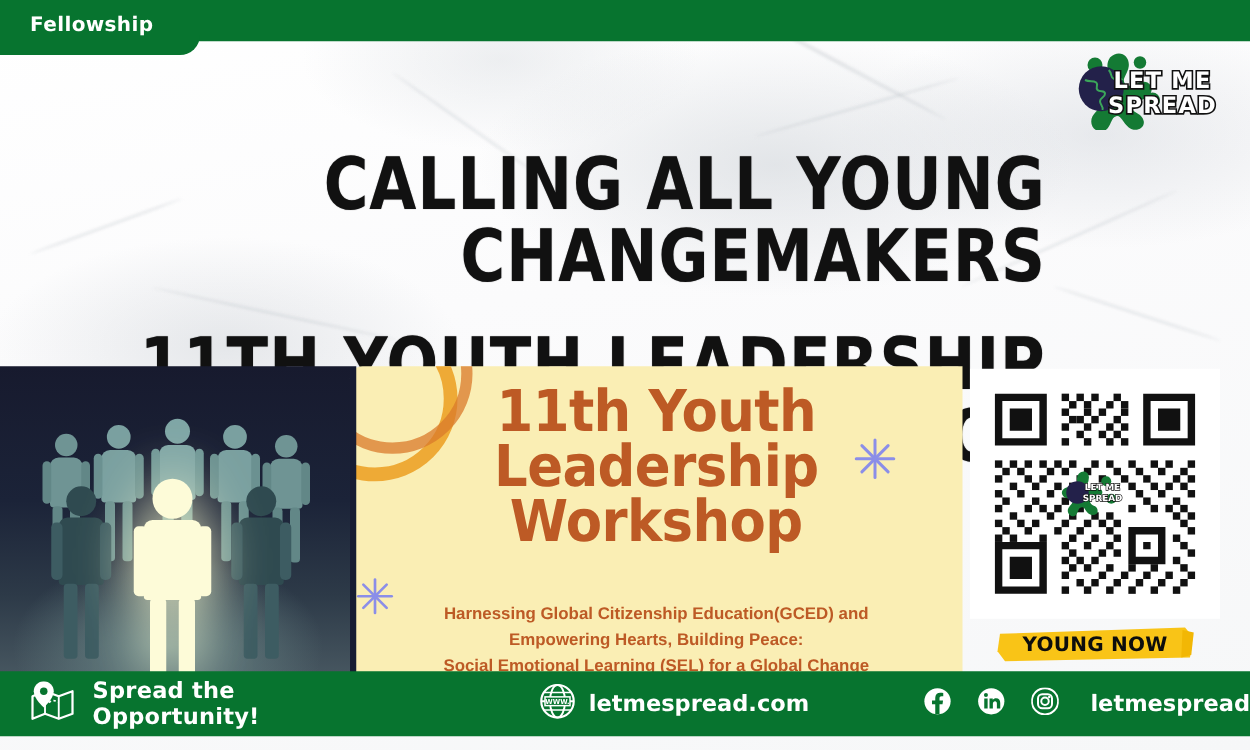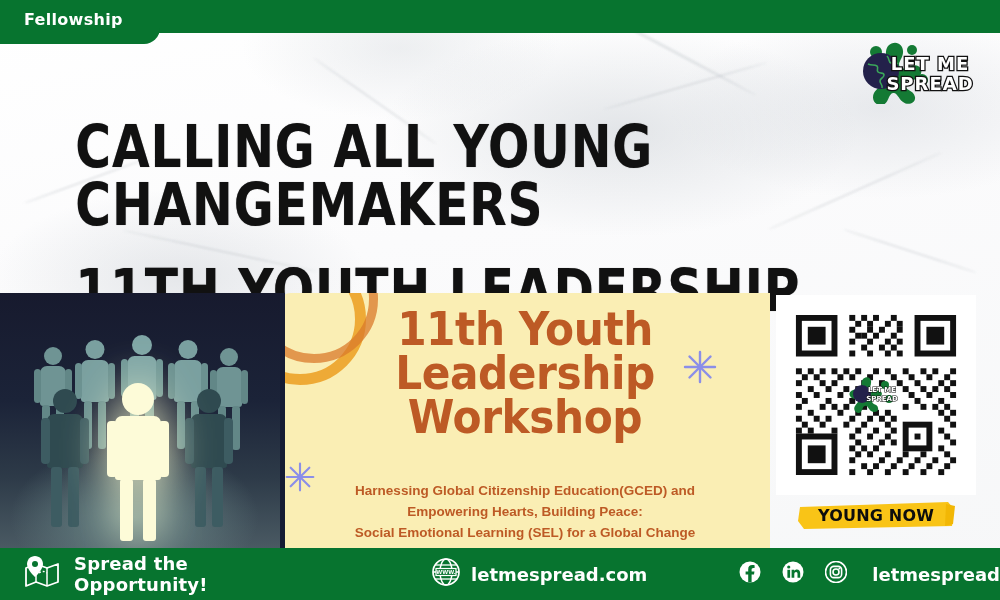--- a/index.html
+++ b/index.html
@@ -35,21 +35,21 @@
     position:absolute;top:10px;left:24px;z-index:7;
     color:#ffffff;font-size:16px;font-weight:bold;
     letter-spacing:.3px;
     font-family:"DejaVu Sans",sans-serif;
   }
 
   
   #logo{position:absolute;top:38px;right:16px;width:130px;height:66px;z-index:6;}
 
   
-  #headlines{position:absolute;top:118px;left:4px;width:892px;text-align:left;z-index:4;}
+  #headlines{position:absolute;top:118px;left:16px;width:892px;text-align:right;z-index:4;}
   .headline{
     font-family:"DejaVu Sans",sans-serif;
     font-weight:bold;
     color:#111111;
     text-transform:uppercase;
     transform:scaleX(.84);
     letter-spacing:1px;
     line-height:1.0;
     text-shadow:0 0 1px rgba(0,0,0,.45);
   }
@@ -122,21 +122,21 @@
   }
   #applynow-label{
     position:absolute;left:0;top:0;width:160px;height:30px;
     display:flex;align-items:center;justify-content:center;
     color:#0d0d0d;font-weight:bold;font-size:16px;letter-spacing:.2px;
     font-family:"DejaVu Sans",sans-serif;
   }
 
   
   #footer{
-    position:absolute;left:0;top:548px;width:1000px;height:52px;
+    position:absolute;left:0;top:537px;width:1000px;height:52px;
     background:#07742f;z-index:6;
     display:flex;align-items:center;
   }
   #footer-left{display:flex;align-items:center;gap:12px;margin-left:22px;}
   #footer-tagline{
     color:#ffffff;font-size:18px;font-weight:bold;letter-spacing:.2px;
     font-family:"DejaVu Sans",sans-serif;
   }
   #footer-mid{display:flex;align-items:center;gap:10px;margin-left:118px;}
   #footer-site{

